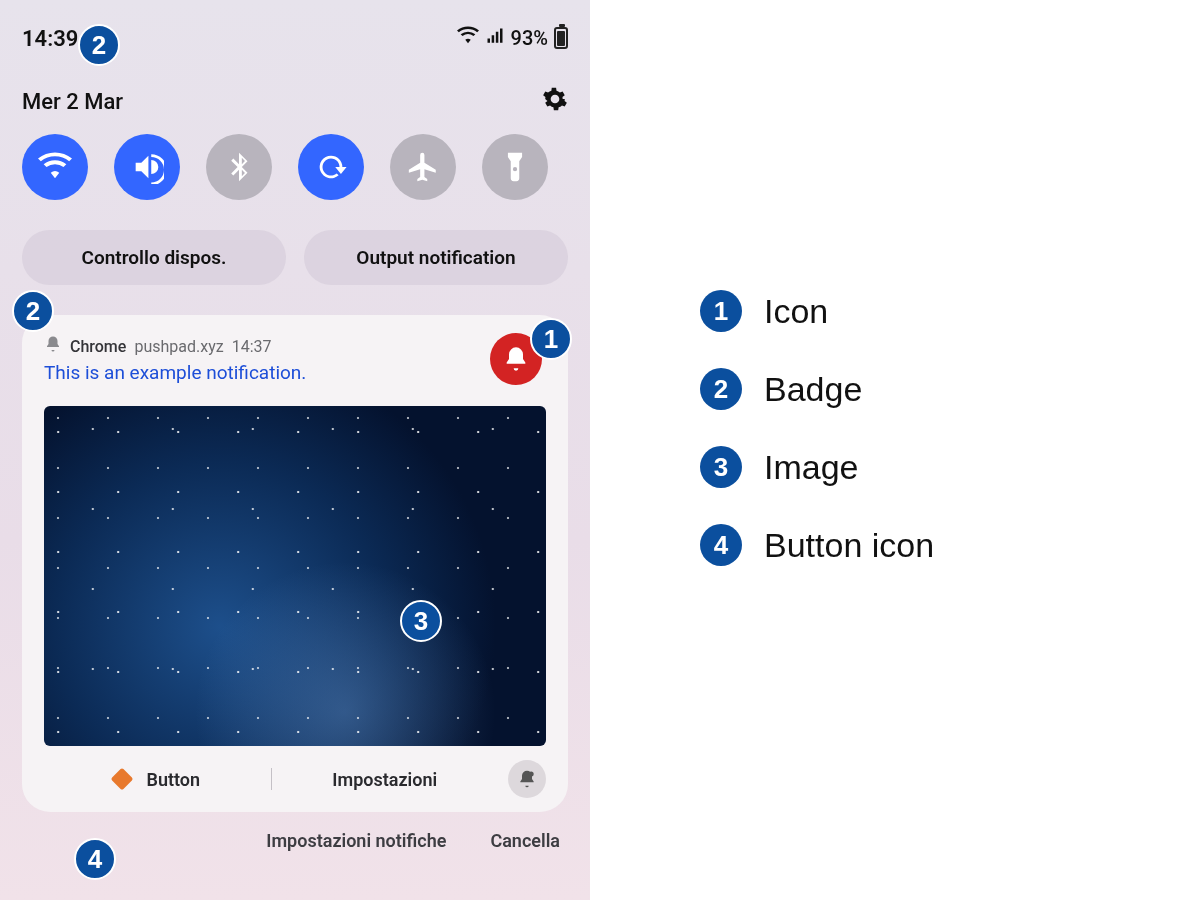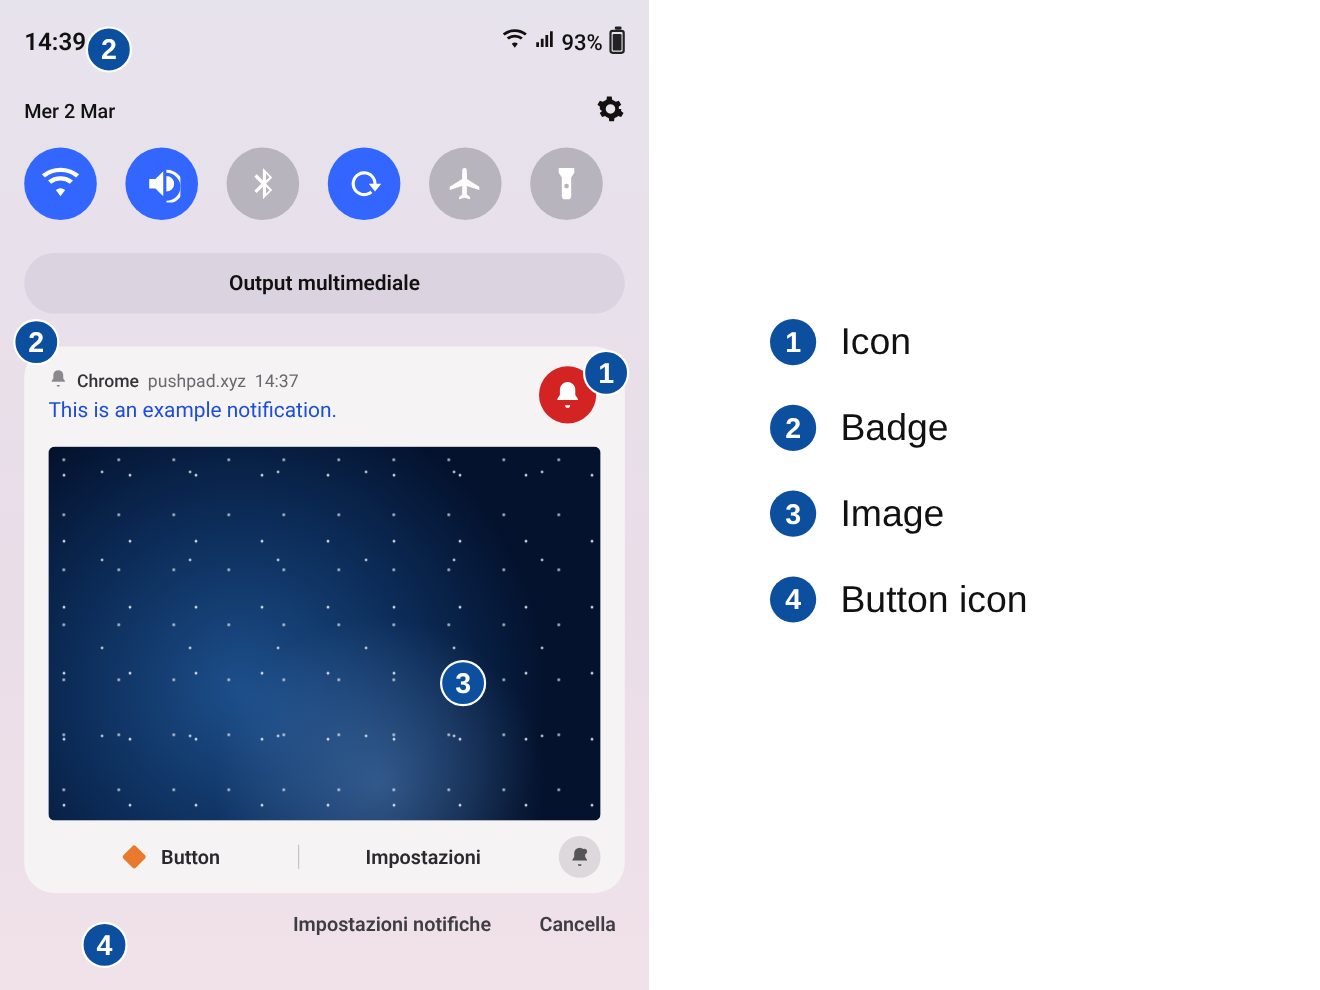--- a/index.html
+++ b/index.html
@@ -53,21 +53,21 @@
   .battery-icon::after {
     content:""; position:absolute; bottom:1px; left:1px; right:1px; height:85%;
     background:#222; border-radius:1px;
   }
 
   
   .date-row {
     margin-top: 30px;
     display: flex; align-items: center; justify-content: space-between;
   }
-  .date-text { font-size: 18px; font-weight: 500; color: #111; }
+  .date-text { font-size: 22px; font-weight: 500; color: #111; }
   .gear svg { width: 26px; height: 26px; fill: #111; }
 
   
   .qt-row {
     margin-top: 18px;
     display: flex;
     gap: 26px;
   }
   .qt {
     width: 66px; height: 66px;
@@ -277,21 +277,22 @@
         </svg>
     </div>
     <div class="qt off">
       <svg viewBox="0 0 24 24">
           <path d="M7 2h10v3l-2 3v12a2 2 0 0 1-2 2h-2a2 2 0 0 1-2-2V8L7 5V2zm5 10a1.5 1.5 0 1 0 0 3 1.5 1.5 0 0 0 0-3z"></path>
         </svg>
     </div>
   </div>
 
   <div class="control-row">
-    <div class="chip">Output multimediale</div>
+    <div class="chip">Controllo dispos.</div>
+    <div class="chip">Output notification</div>
   </div>
 
   <div class="notif-card">
     <div class="notif-head">
       <span class="app-bell">
         <svg viewBox="0 0 24 24">
             <path d="M12 2a6 6 0 0 0-6 6v4l-2 3v1h16v-1l-2-3V8a6 6 0 0 0-6-6zm-2 18a2 2 0 0 0 4 0h-4z"></path>
           </svg>
       </span>
       <span class="app-name">Chrome</span>

